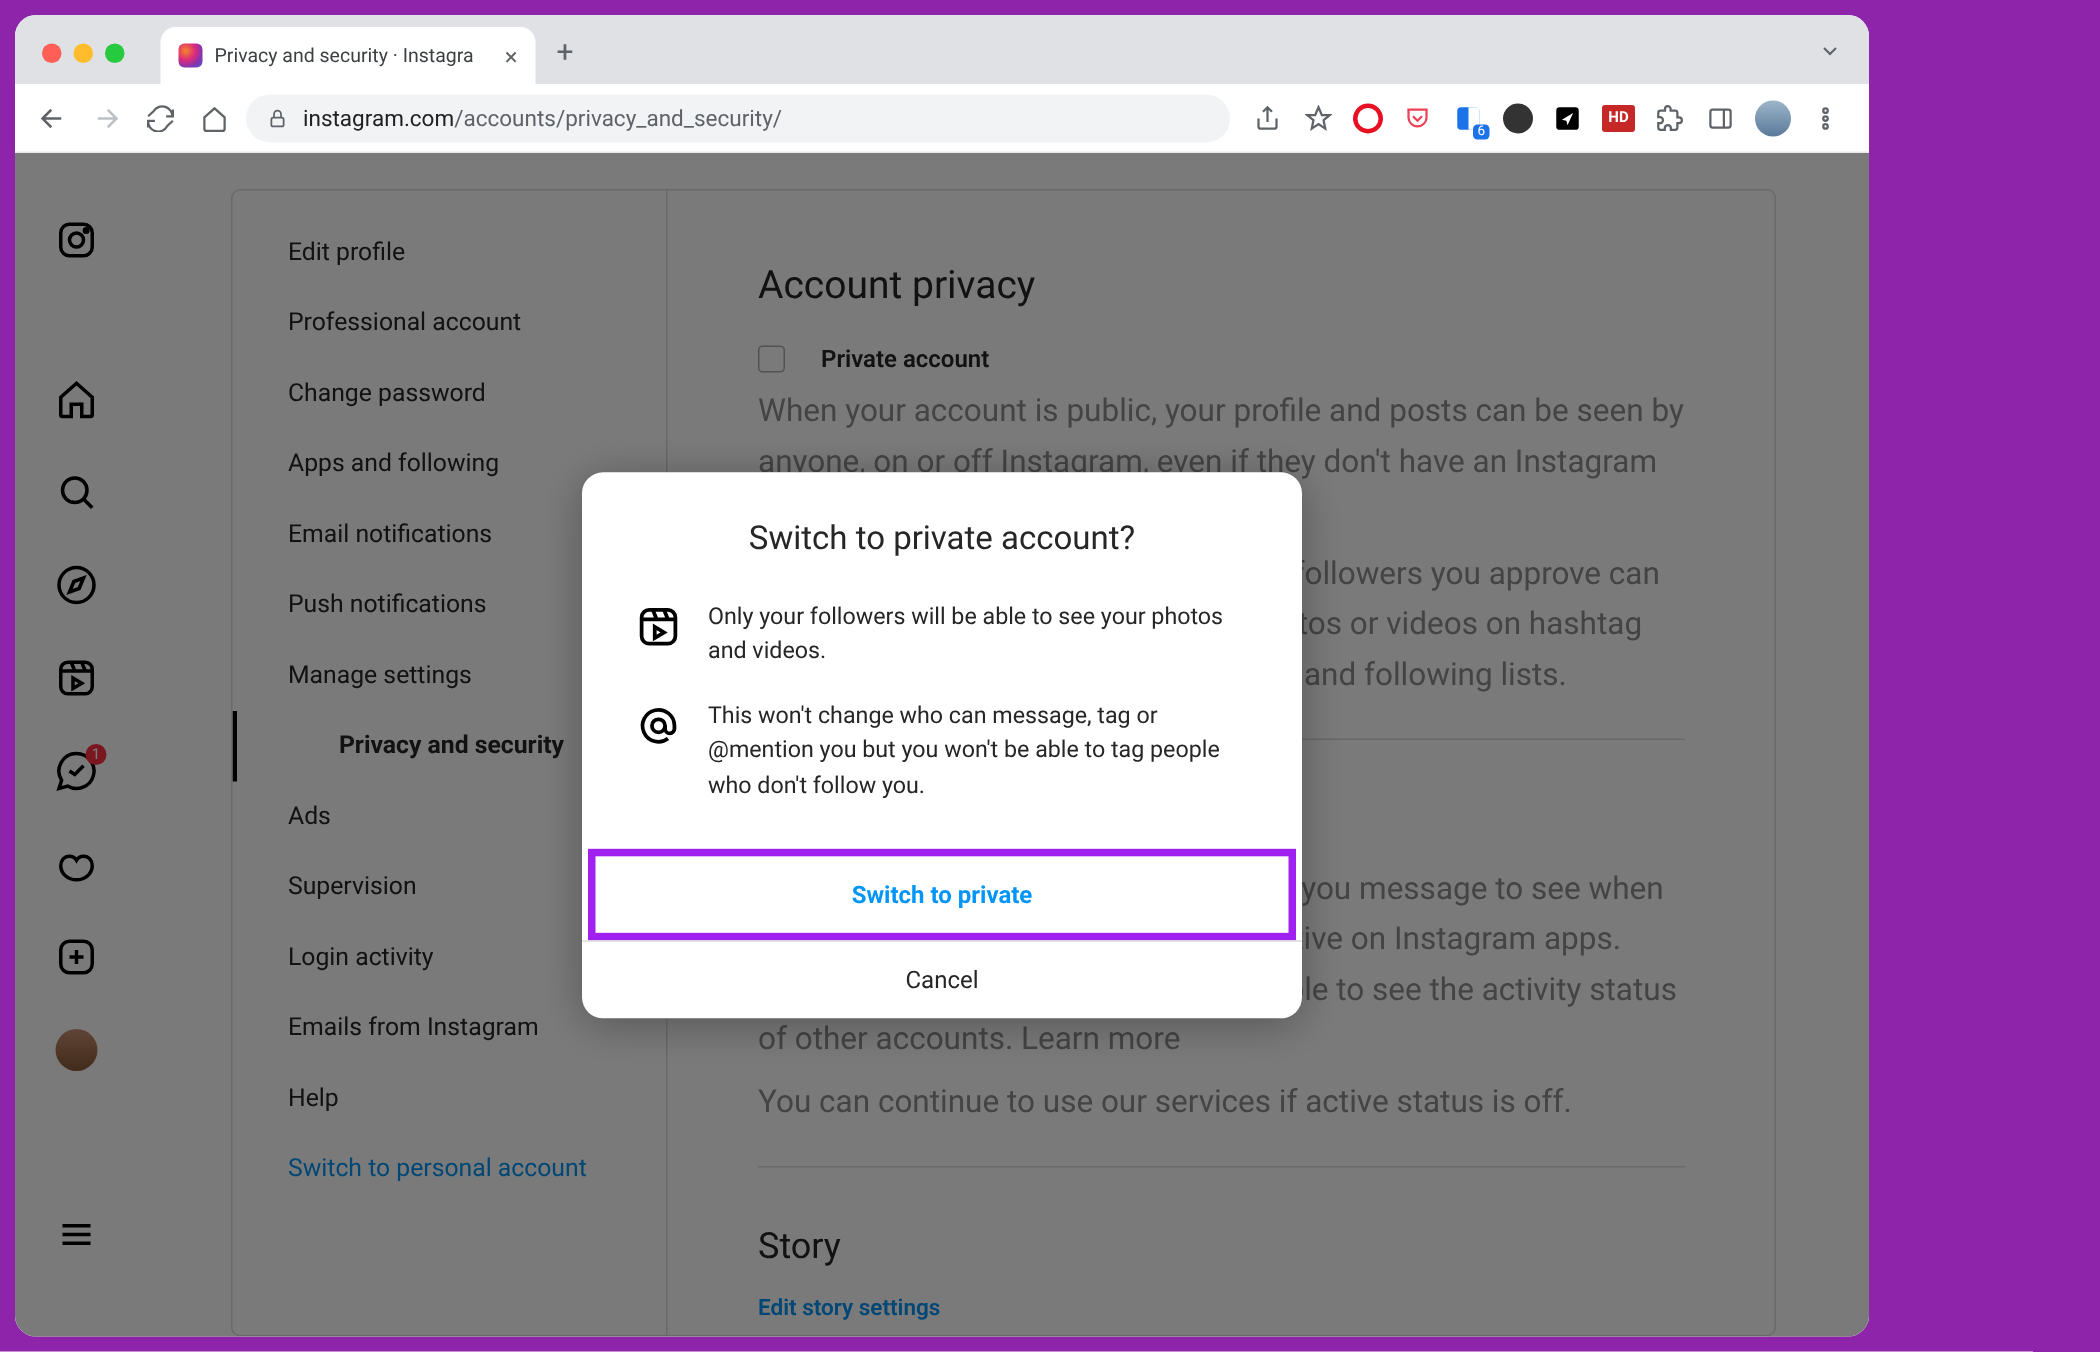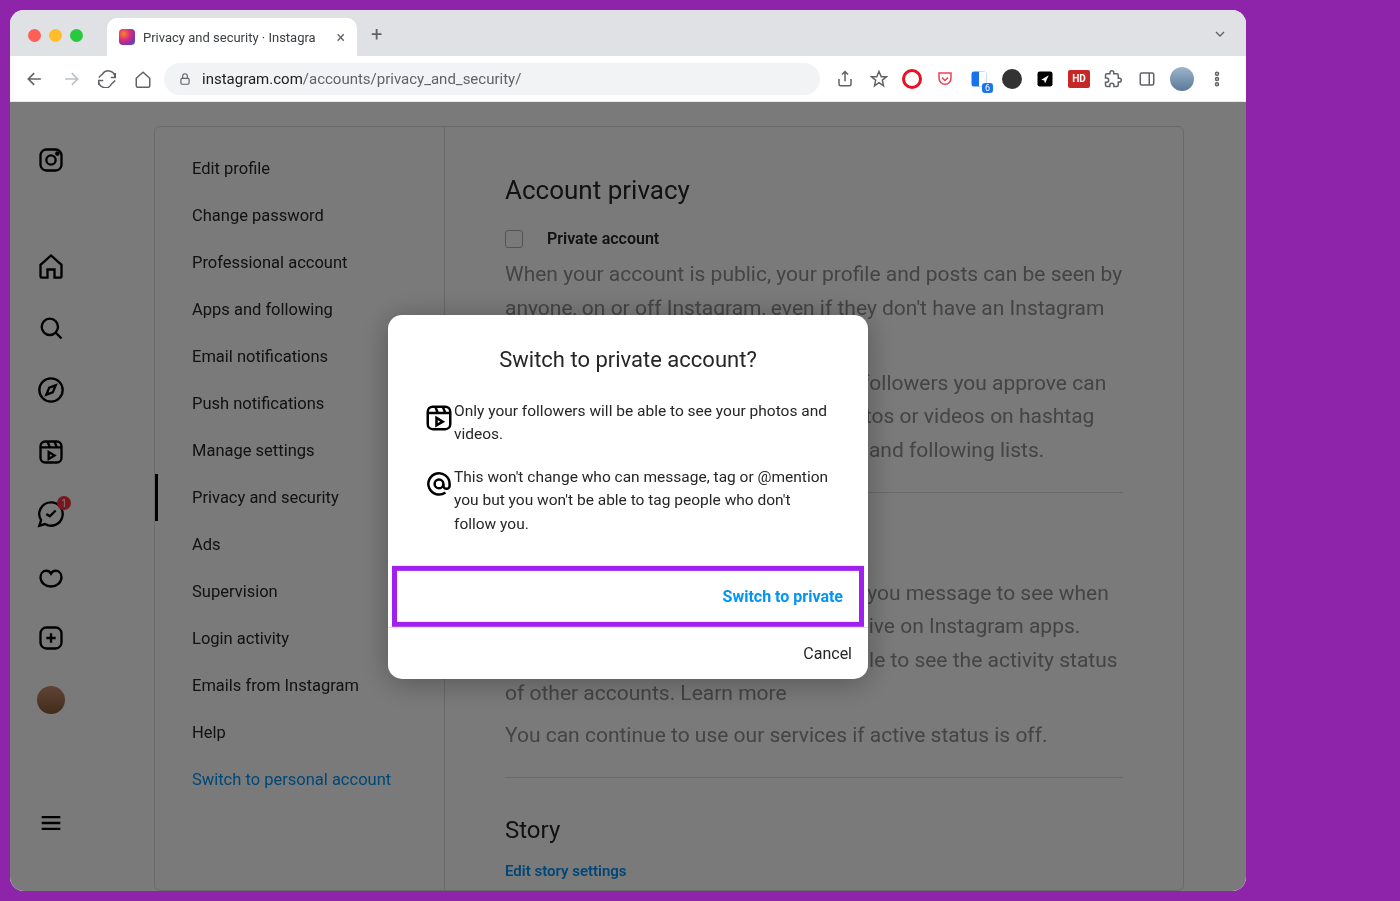--- a/index.html
+++ b/index.html
@@ -32,41 +32,41 @@
   .leftnav { width:82px; display:flex; flex-direction:column; align-items:center; padding-top:44px; gap:34px;}
   .lefticon { width:28px; height:28px; color:#000; position:relative;}
   .lefticon svg{width:100%;height:100%;}
   .badge { position:absolute; top:-4px; right:-6px; background:#ff3040; color:#fff; font-size:10px; border-radius:50%; width:14px; height:14px; display:flex; align-items:center; justify-content:center;}
   .miniav{width:28px;height:28px;border-radius:50%;background:linear-gradient(#c89070,#8a5a3a);}
   .hambox{position:absolute; bottom:54px;}
   
   .settings-card { margin:24px 62px 0 62px; flex:1; border:1px solid #dbdbdb; border-radius:6px; display:flex; overflow:hidden;}
   .settings-nav { width:290px; border-right:1px solid #dbdbdb; padding:18px 0;}
   .settings-nav .item{ padding:14px 34px; font-size:16.5px; color:#262626; cursor:pointer; border-left:3px solid transparent;}
-  .settings-nav .item.active{ font-weight:400; border-left:3px solid #000;}
+  .settings-nav .item.active{ font-weight:700; border-left:3px solid #000;text-align:center;}
   .settings-nav .item.link{ color:#0095f6; font-weight:400;}
   
   .settings-main { flex:1; padding:48px 60px; overflow:auto;}
   .h2 { font-size:26px; font-weight:400; color:#262626; margin-bottom:24px;}
   .h3 { font-size:24px; font-weight:400; color:#262626; margin:38px 0 18px; }
   .chkrow { display:flex; align-items:center; gap:24px; margin-bottom:10px;}
   .chk { width:18px; height:18px; border:1px solid #aeaeae; border-radius:3px;}
   .chklbl{ font-weight:600; font-size:16px; color:#262626;}
   .desc{ font-size:21px; color:#8e8e8e; line-height:1.6; max-width:710px; margin-bottom:8px;}
   .divider{ height:1px; background:#dbdbdb; margin:24px 0;}
   .linkb{ color:#0095f6; font-weight:600; font-size:15px; cursor:pointer;}
   
   
   .dim { position:absolute; inset:0; background:rgba(0,0,0,0.52);}
   .modal { position:absolute; left:50%; top:50%; transform:translate(-50%, -50%); width:480px; background:#fff; border-radius:14px; overflow:hidden; box-shadow:0 4px 30px rgba(0,0,0,0.3);}
   .modal-h { font-size:22px; text-align:center; padding:32px 24px 18px; color:#262626;}
-  .modal-row{ display:flex; padding:10px 36px; align-items:flex-start;justify-content:space-between;}
+  .modal-row{ display:flex; gap:18px; padding:10px 36px; align-items:flex-start;justify-content:space-between;}
   .modal-row .micon{ flex:0 0 30px; height:30px; margin-top: 3px;}
   .modal-row .mtxt{ font-size:15.5px; color:#262626; line-height:1.5;}
-  .modal-btn{ border-top:1px solid #dbdbdb; text-align:right; padding:16px; font-size:16px; cursor:pointer;}
+  .modal-btn{ border-top:1px solid #dbdbdb; text-align:center; padding:16px; font-size:16px; cursor:pointer;}
   .modal-btn.primary{ color:#0095f6; font-weight:700;}
   .highlight{ border:5px solid #a020f0; margin:4px 4px 0 4px;}
   .modal-btn.secondary{ color:#262626;}
   
   svg { stroke: currentColor; fill:none; stroke-width:2; }
 </style>
 </head>
 <body>
 
 <div class="frame">
@@ -211,22 +211,22 @@
             </svg></div>
         <div class="miniav"></div>
         <div class="lefticon hambox"><svg viewBox="0 0 24 24">
               <path d="M4 7h16M4 12h16M4 17h16"></path>
             </svg></div>
       </div>
 
       <div class="settings-card">
         <div class="settings-nav">
           <div class="item">Edit profile</div>
+          <div class="item">Professional account</div>
           <div class="item">Change password</div>
-          <div class="item">Professional account</div>
           <div class="item">Apps and following</div>
           <div class="item">Email notifications</div>
           <div class="item">Push notifications</div>
           <div class="item">Manage settings</div>
           <div class="item active">Privacy and security</div>
           <div class="item">Ads</div>
           <div class="item">Supervision</div>
           <div class="item">Login activity</div>
           <div class="item">Emails from Instagram</div>
           <div class="item">Help</div>

